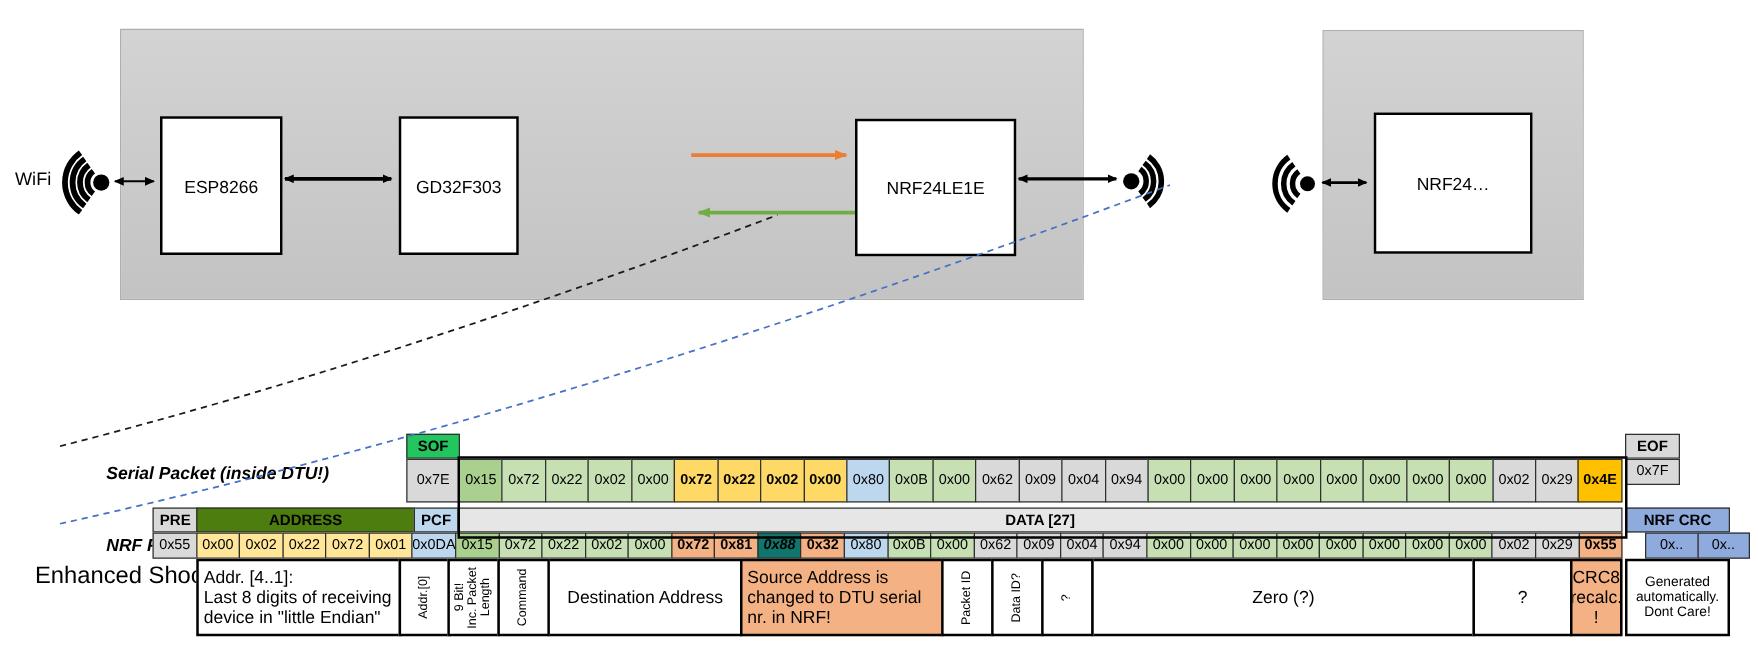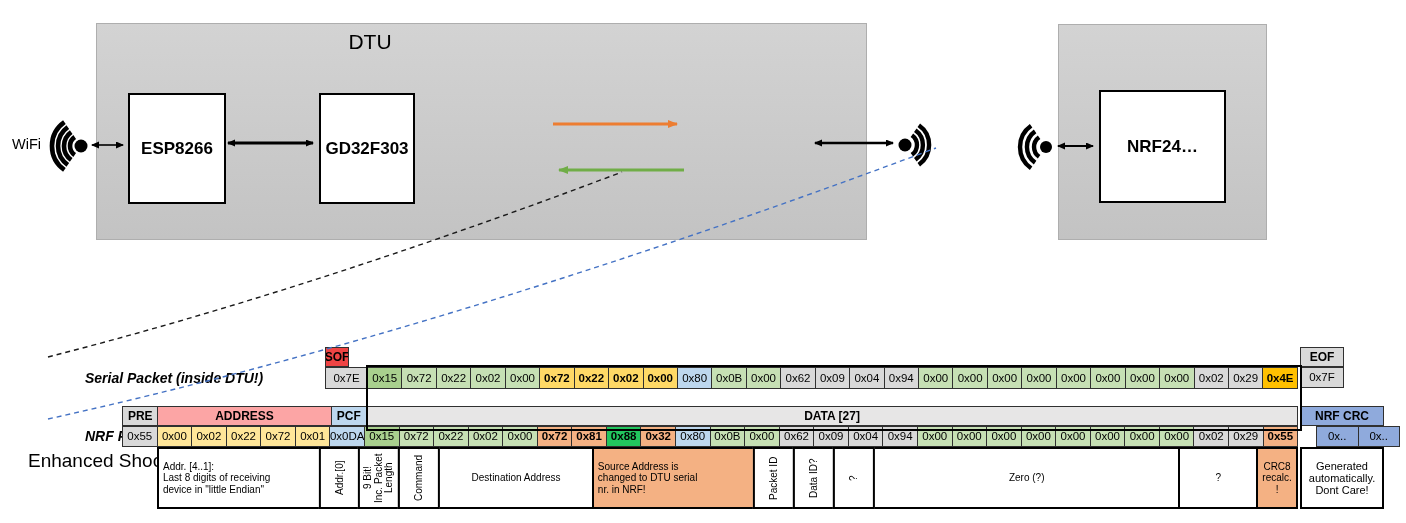--- a/index.html
+++ b/index.html
@@ -1,53 +1,55 @@
 <!DOCTYPE html>
 <html><head>
 <meta charset="utf-8">
 <style>
   html,body{margin:0;padding:0;background:#fff;}
   .canvas{position:relative;width:1406px;height:523px;background:#fff;overflow:hidden;
           font-family:"Liberation Sans",sans-serif;color:#000;}
   .panel{position:absolute;background:linear-gradient(180deg,#d3d3d3,#c3c3c3);border:1px solid #aeaeae;}
   .panel-title{position:absolute;font-size:21px;text-align:center;}
-  .chipbox{position:absolute;background:#fff;border:2.2px solid #000;display:flex;align-items:center;justify-content:center;font-size:17px;font-weight:bold;}
+  .chipbox{position:absolute;background:#fff;border:2.2px solid #000;display:flex;align-items:center;justify-content:center;font-size:14px;}
   .overlay{position:absolute;left:0;top:0;z-index:3;pointer-events:none;}
   .lbl{position:absolute;font-size:14px;}
   .packet-label{font-weight:bold;font-style:italic;}
   .flexrow{position:absolute;display:flex;align-items:stretch;z-index:2;}
   .cell{border:1px solid #303030;display:flex;align-items:center;justify-content:center;
         font-size:11.5px;line-height:1.05;white-space:pre-line;box-sizing:border-box;
         min-width:0;overflow:hidden;text-align:center;}
   .flexrow .cell + .cell{margin-left:-1px;}
   .hcell{font-weight:bold;font-size:12px;}
   .acell{border:2px solid #000;display:flex;align-items:center;justify-content:center;
-         font-size:10px;line-height:1.12;white-space:pre-line;box-sizing:border-box;
+         font-size:14px;line-height:1.12;white-space:pre-line;box-sizing:border-box;
          min-width:0;overflow:hidden;text-align:center;}
   .flexrow .acell + .acell{margin-left:-2px;}
   .vert{writing-mode:vertical-rl;transform:rotate(180deg);font-size:10px;line-height:1.05;}
   .bold{font-weight:bold;}
   .aleft{justify-content:flex-start;text-align:left;padding:1px 4px;}
   .abs{position:absolute;box-sizing:border-box;z-index:2;}
   .outline{position:absolute;border:2px solid #000;background:none;z-index:4;pointer-events:none;}
 </style>
 </head>
 <body>
 
 <div class="canvas">
 
   <div class="panel" style="left:96px;top:23px;width:769px;height:215px;"></div>
   <div class="panel" style="left:1058px;top:24px;width:207px;height:214px;"></div>
-  <div class="panel-title" style="left:300px;top:30px;width:140px;">DTU</div>
 
   <div class="chipbox" style="left:128px;top:93px;width:94px;height:107px;">
       <span>ESP8266</span>
     </div>
   <div class="chipbox" style="left:319px;top:93px;width:92px;height:107px;">
       <span>GD32F303</span>
+    </div>
+  <div class="chipbox" style="left:684px;top:95px;width:125px;height:106px;">
+      <span>NRF24LE1E</span>
     </div>
   <div class="chipbox" style="left:1099px;top:90px;width:123px;height:109px;">
       <span>NRF24…</span>
     </div>
 
   <div class="lbl" style="left:12px;top:136px;font-size:14.5px;">WiFi</div>
 
   <svg class="overlay" width="1406" height="523" viewBox="0 0 1406 523">
     <defs>
       <marker id="ab" markerWidth="9" markerHeight="8" refX="7" refY="3.5" orient="auto-start-reverse" markerUnits="userSpaceOnUse">
@@ -91,24 +93,24 @@
     <line x1="1058" y1="146" x2="1093" y2="146" stroke="#000" stroke-width="2.2" marker-start="url(#ab)" marker-end="url(#ab)"></line>
 
     <path d="M 48 357 Q 310 290 622 172" fill="none" stroke-width="1.4" stroke-dasharray="5,4" stroke="#1a1a1a"></path>
     <path d="M 48 419 Q 450 330 936 148" fill="none" stroke-width="1.4" stroke-dasharray="5,4" stroke="#4472C4"></path>
   </svg>
 
   <div class="lbl packet-label" style="left:85px;top:370px;">Serial Packet (inside DTU!)</div>
   <div class="lbl packet-label" style="left:85px;top:428px;">NRF Packet</div>
   <div class="lbl" style="left:28px;top:450px;font-size:19px;">Enhanced Shockburst</div>
 
-  <div class="abs cell hcell" style="left: 325px; top: 347px; width: 24px; height: 20px; background: #ef4444;">SOF</div>
+  <div class="abs cell hcell" style="left: 325px; top: 347px; width: 43px; height: 20px; background: #22c55e;">SOF</div>
   <div class="abs cell hcell" style="left: 1300px; top: 347px; width: 44px; height: 20px; background: rgb(217, 217, 217);">EOF</div>
 
-  <div class="flexrow" style="left:325px;top:367px;width:973px;height:22px;">
+  <div class="flexrow" style="left:325px;top:367px;width:973px;height:35px;">
     <div class="cell" style="flex: 0 0 43px; background: rgb(217, 217, 217);">0x7E</div>
   <div class="cell" style="background: rgb(169, 208, 142); flex: 1 1 0px;">0x15</div>
       <div class="cell" style="background: rgb(198, 224, 180); flex: 1 1 0px;">0x72</div>
       <div class="cell" style="background: rgb(198, 224, 180); flex: 1 1 0px;">0x22</div>
       <div class="cell" style="background: rgb(198, 224, 180); flex: 1 1 0px;">0x02</div>
       <div class="cell" style="background: rgb(198, 224, 180); flex: 1 1 0px;">0x00</div>
       <div class="cell bold" style="background: rgb(255, 217, 102); flex: 1 1 0px;">0x72</div>
       <div class="cell bold" style="background: rgb(255, 217, 102); flex: 1 1 0px;">0x22</div>
       <div class="cell bold" style="background: rgb(255, 217, 102); flex: 1 1 0px;">0x02</div>
       <div class="cell bold" style="background: rgb(255, 217, 102); flex: 1 1 0px;">0x00</div>
@@ -130,42 +132,42 @@
       <div class="cell" style="background: rgb(217, 217, 217); flex: 1 1 0px;">0x02</div>
       <div class="cell" style="background: rgb(217, 217, 217); flex: 1 1 0px;">0x29</div>
       <div class="cell bold" style="background: rgb(255, 192, 0); flex: 1 1 0px;">0x4E</div>
     </div>
   <div class="abs cell" style="left: 1300px; top: 367px; width: 44px; height: 21px; background: rgb(217, 217, 217);">0x7F</div>
 
   <div class="outline" style="left:366px;top:365px;width:932px;height:62px;"></div>
 
   <div class="flexrow" style="left:122px;top:406px;width:1176px;height:20px;">
     <div class="cell hcell" style="flex: 1 1 0px; background: rgb(217, 217, 217);">PRE</div>
-    <div class="cell hcell" style="flex: 5 5 0px; background: #fca5a5;">ADDRESS</div>
+    <div class="cell hcell" style="flex: 5 5 0px; background: #4d7c0f;">ADDRESS</div>
     <div class="cell hcell" style="flex: 1 1 0px; background: rgb(189, 215, 238);">PCF</div>
     <div class="cell hcell" style="flex: 27 27 0px; background: rgb(231, 230, 230);">DATA [27]</div>
   </div>
   <div class="abs cell hcell" style="left: 1300px; top: 406px; width: 84px; height: 20px; background: rgb(143, 170, 220);">NRF CRC</div>
 
   <div class="flexrow" style="left:122px;top:426px;width:1176px;height:21px;">
       <div class="cell" style="background: rgb(217, 217, 217); flex: 1 1 0px;">0x55</div>
       <div class="cell" style="background: rgb(255, 230, 153); flex: 1 1 0px;">0x00</div>
       <div class="cell" style="background: rgb(255, 230, 153); flex: 1 1 0px;">0x02</div>
       <div class="cell" style="background: rgb(255, 230, 153); flex: 1 1 0px;">0x22</div>
       <div class="cell" style="background: rgb(255, 230, 153); flex: 1 1 0px;">0x72</div>
       <div class="cell" style="background: rgb(255, 230, 153); flex: 1 1 0px;">0x01</div>
       <div class="cell" style="background: rgb(189, 215, 238); flex: 1 1 0px;">0x0DA</div>
       <div class="cell" style="background: rgb(169, 208, 142); flex: 1 1 0px;">0x15</div>
       <div class="cell" style="background: rgb(198, 224, 180); flex: 1 1 0px;">0x72</div>
       <div class="cell" style="background: rgb(198, 224, 180); flex: 1 1 0px;">0x22</div>
       <div class="cell" style="background: rgb(198, 224, 180); flex: 1 1 0px;">0x02</div>
       <div class="cell" style="background: rgb(198, 224, 180); flex: 1 1 0px;">0x00</div>
       <div class="cell bold" style="background: rgb(244, 177, 131); flex: 1 1 0px;">0x72</div>
       <div class="cell bold" style="background: rgb(244, 177, 131); flex: 1 1 0px;">0x81</div>
-      <div class="cell bold" style="background: #22c55e; flex: 1 1 0px;">0x88</div>
+      <div class="cell bold" style="background: #0f766e; flex: 1 1 0px; font-style: italic;">0x88</div>
       <div class="cell bold" style="background: rgb(244, 177, 131); flex: 1 1 0px;">0x32</div>
       <div class="cell" style="background: rgb(189, 215, 238); flex: 1 1 0px;">0x80</div>
       <div class="cell" style="background: rgb(198, 224, 180); flex: 1 1 0px;">0x0B</div>
       <div class="cell" style="background: rgb(198, 224, 180); flex: 1 1 0px;">0x00</div>
       <div class="cell" style="background: rgb(217, 217, 217); flex: 1 1 0px;">0x62</div>
       <div class="cell" style="background: rgb(217, 217, 217); flex: 1 1 0px;">0x09</div>
       <div class="cell" style="background: rgb(217, 217, 217); flex: 1 1 0px;">0x04</div>
       <div class="cell" style="background: rgb(217, 217, 217); flex: 1 1 0px;">0x94</div>
       <div class="cell" style="background: rgb(198, 224, 180); flex: 1 1 0px;">0x00</div>
       <div class="cell" style="background: rgb(198, 224, 180); flex: 1 1 0px;">0x00</div>

